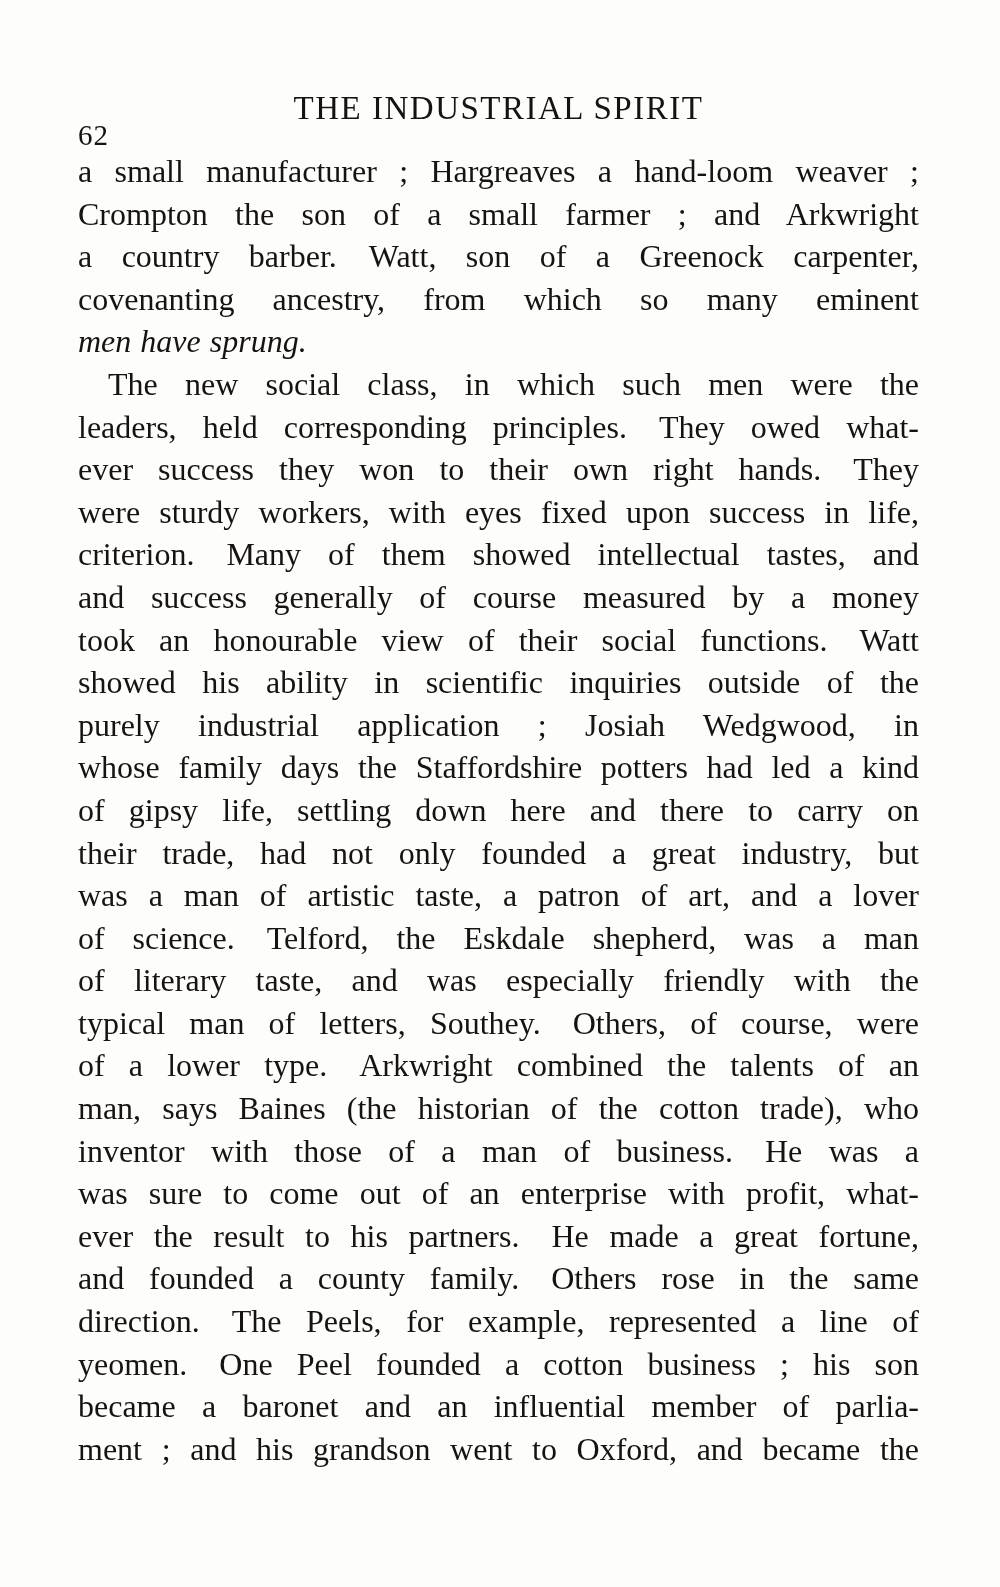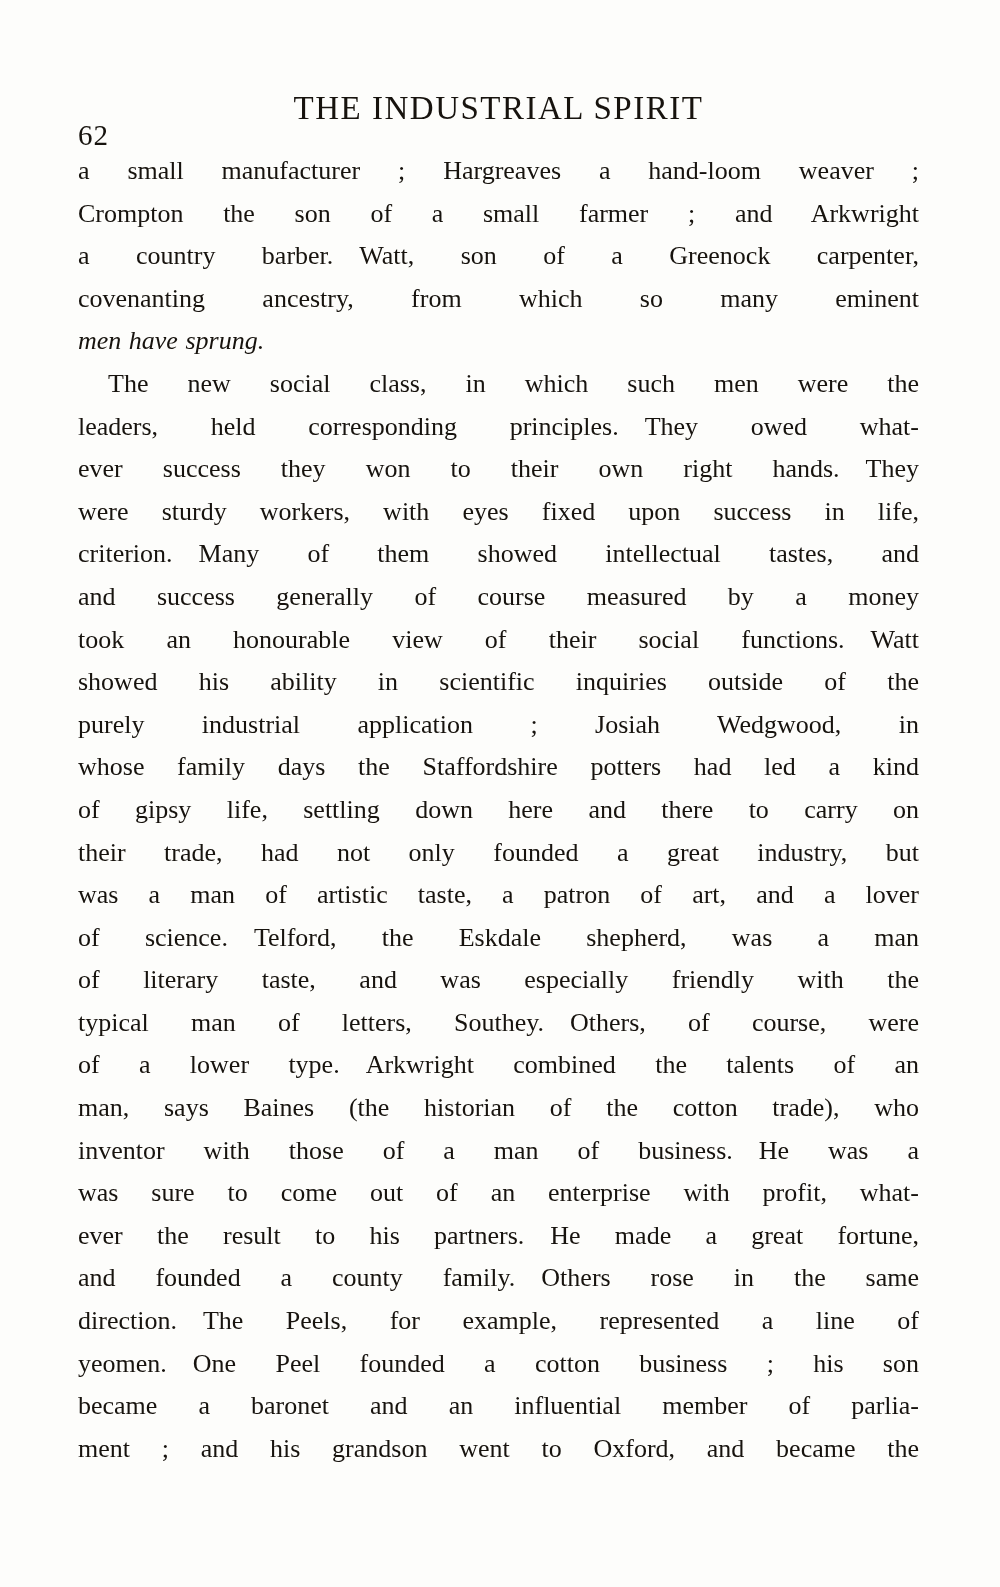--- a/index.html
+++ b/index.html
@@ -44,21 +44,21 @@
     white-space: nowrap;
   }
   .text-block {
     position: absolute;
     left: 78px;
     top: 150px;
     width: 841px;
   }
   .line {
     margin: 0;
-    font-size: 26px;
+    font-size: 32px;
     line-height: 42.6px;
     text-align: justify;
     text-align-last: justify;
     word-spacing: 1px;
   }
   .line.flush {
     text-align-last: left;
     font-style: italic;
   }
   .line.indent {

